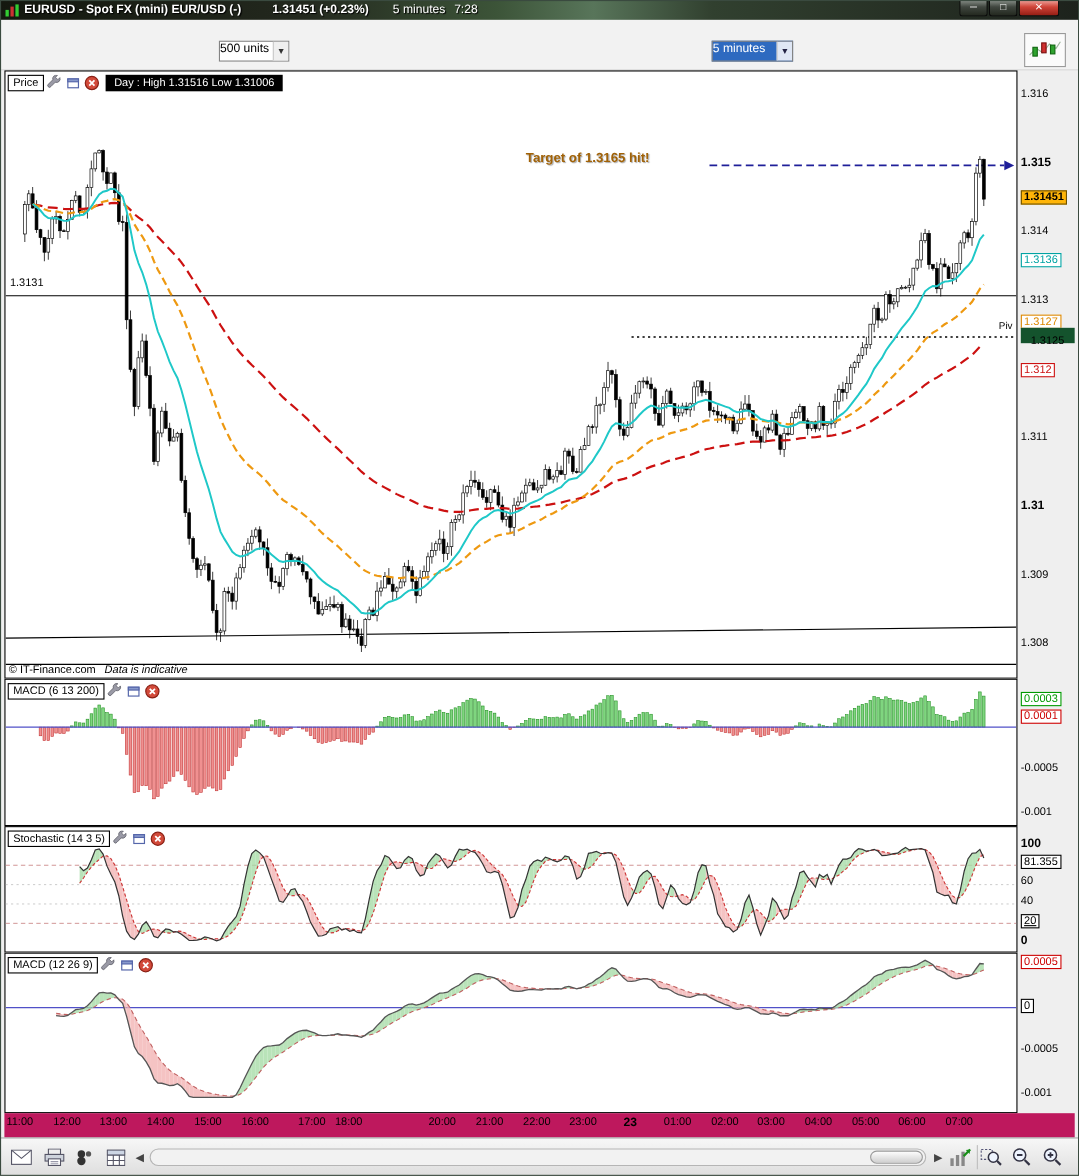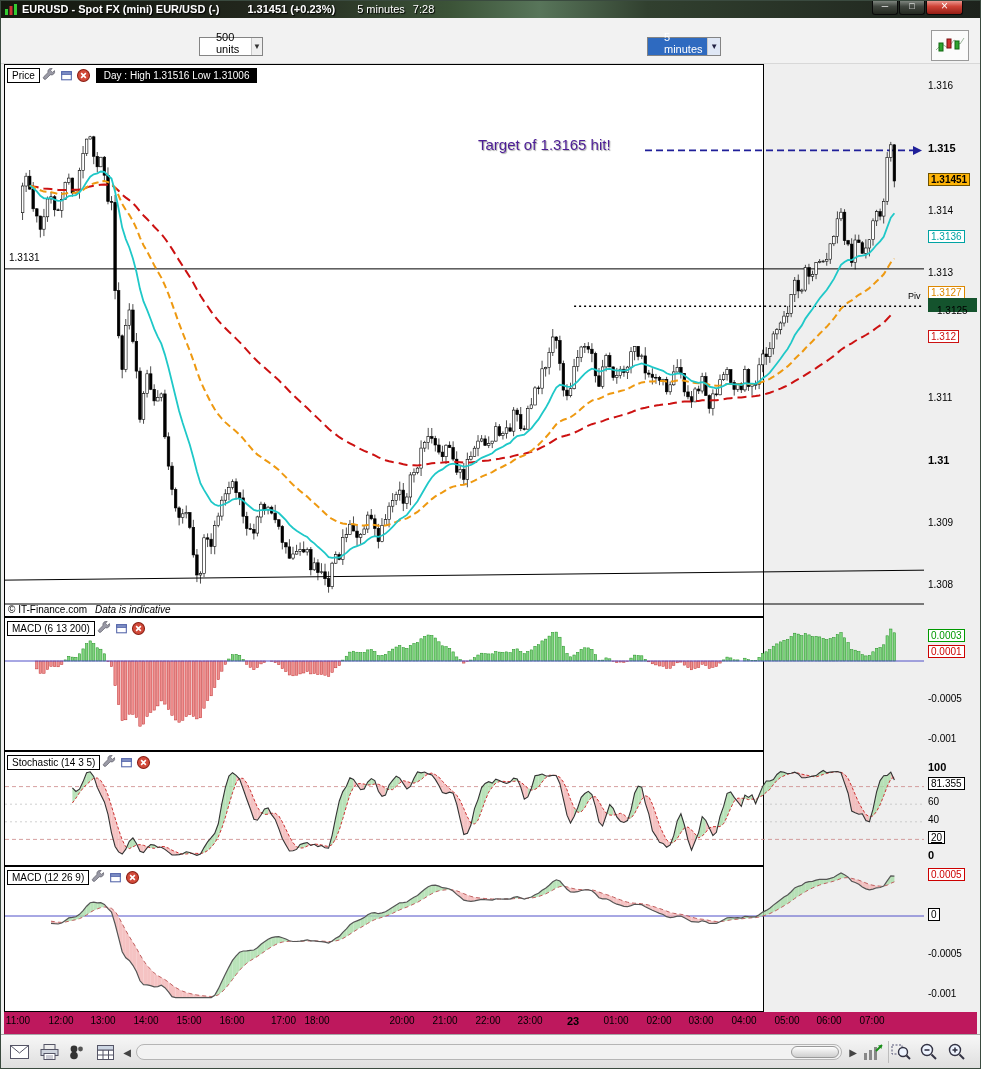--- a/index.html
+++ b/index.html
@@ -16,29 +16,29 @@
 #titlebar .tf{margin-left:22px;text-shadow:1px 1px 1px #000}
 #titlebar .tc{margin-left:8px;text-shadow:1px 1px 1px #000}
 .app-icon{width:14px;height:14px;margin-left:4px}
 #winbtns{margin-left:auto;margin-right:18px;display:flex;align-items:flex-start;height:18px}
 .wb{width:26px;height:15px;border:1px solid #0a0a0a;border-top:none;color:#fff;font-size:9px;line-height:13px;text-align:center;
  background:linear-gradient(#8a918a,#40463f 45%,#23281f);border-radius:0 0 3px 3px;margin-left:1px;cursor:default}
 .wb.close{width:37px;background:linear-gradient(#f0a7a0,#cf4438 45%,#941d14);font-size:12px;line-height:12px}
 
 
 #toolbar{position:absolute;left:0;top:18px;width:981px;height:46px;background:#f2f2f2;border-bottom:1px solid #d8d8d8}
-.dd{position:absolute;height:19px;border:1px solid #848484;background:#fff;font-size:11px;display:flex;align-items:flex-end;padding-left:16px;color:#000}
+.dd{position:absolute;height:19px;border:1px solid #848484;background:#fff;font-size:11px;display:flex;align-items:flex-start;padding-left:0;color:#000}
 .dd .arrowbox{margin-left:auto;width:14px;height:100%;display:flex;align-items:center;justify-content:center;font-size:8px;color:#333;border-left:1px solid #c9c9c9;background:#efefef}
 #dd-units{left:199px;top:19px;width:64px}
 #dd-timeframe{left:647px;top:19px;width:74px;background:#2e6ac0;color:#fff}
 #dd-timeframe .arrowbox{background:#dfe7f5;color:#224}
 #charttype-btn{position:absolute;left:931px;top:12px;width:38px;height:31px;background:#fbfbfb;border:1px solid #9a9a9a;display:flex;align-items:center;justify-content:center}
 
 
-.panel{position:absolute;left:4px;width:760px;background:#fff;border:1px solid #000}
+.panel{position:absolute;left:4px;width:921px;background:#fff;border:1px solid #000}
 #panel-price{top:64px;height:553px}
 #panel-macd1{top:617px;height:134px}
 #panel-stoch{top:751px;height:115px}
 #panel-macd2{top:866px;height:146px}
 .plot{position:absolute;left:0;top:0}
 .axis{position:absolute;left:927px;width:52px;font-size:10px;z-index:5}
 #axis-price{top:64px;height:553px}
 #axis-macd1{top:617px;height:134px}
 #axis-stoch{top:751px;height:115px}
 #axis-macd2{top:866px;height:146px}
@@ -53,21 +53,21 @@
 .ax.box-green{color:#009900;border:1px solid #009900;background:#fff;padding:0 2px}
 .ax.box-red{color:#cc0000;border:1px solid #cc0000;background:#fff;padding:0 2px}
 
 
 .phead{position:absolute;top:3px;left:2px;display:flex;align-items:center;gap:2px;z-index:6}
 .plabel{background:#fff;border:1px solid #000;font-size:10px;padding:0 4px;height:15px;line-height:14px;white-space:nowrap}
 .hicon{width:15px;height:15px;cursor:default}
 .daybar{background:#000;color:#fff;font-size:10px;padding:0 8px;height:15px;line-height:15px;margin-left:3px;white-space:nowrap}
 
 
-#annotation{position:absolute;left:478px;top:136px;font-size:15px;font-weight:normal;color:#4c1d95;text-shadow:1px 1px 1px #a9a9a9;z-index:4}
+#annotation{position:absolute;left:478px;top:136px;font-size:12px;font-weight:bold;color:#a16207;text-shadow:1px 1px 1px #a9a9a9;z-index:4}
 #left-level{position:absolute;left:9px;top:252px;font-size:10px;color:#000;z-index:4}
 #pivot-label{position:absolute;left:908px;top:291px;font-size:9px;color:#000;z-index:4}
 #copyright{position:absolute;left:8px;top:604px;font-size:10px;color:#000;z-index:4}
 #copyright .disc{font-style:italic;margin-left:8px}
 
 
 #time-axis{position:absolute;left:4px;top:1012px;width:973px;height:22px;background:#be185d}
 .tl{position:absolute;top:3px;width:44px;text-align:center;font-size:10px;color:#000}
 .tl.bold{font-weight:bold;font-size:11px}
 

